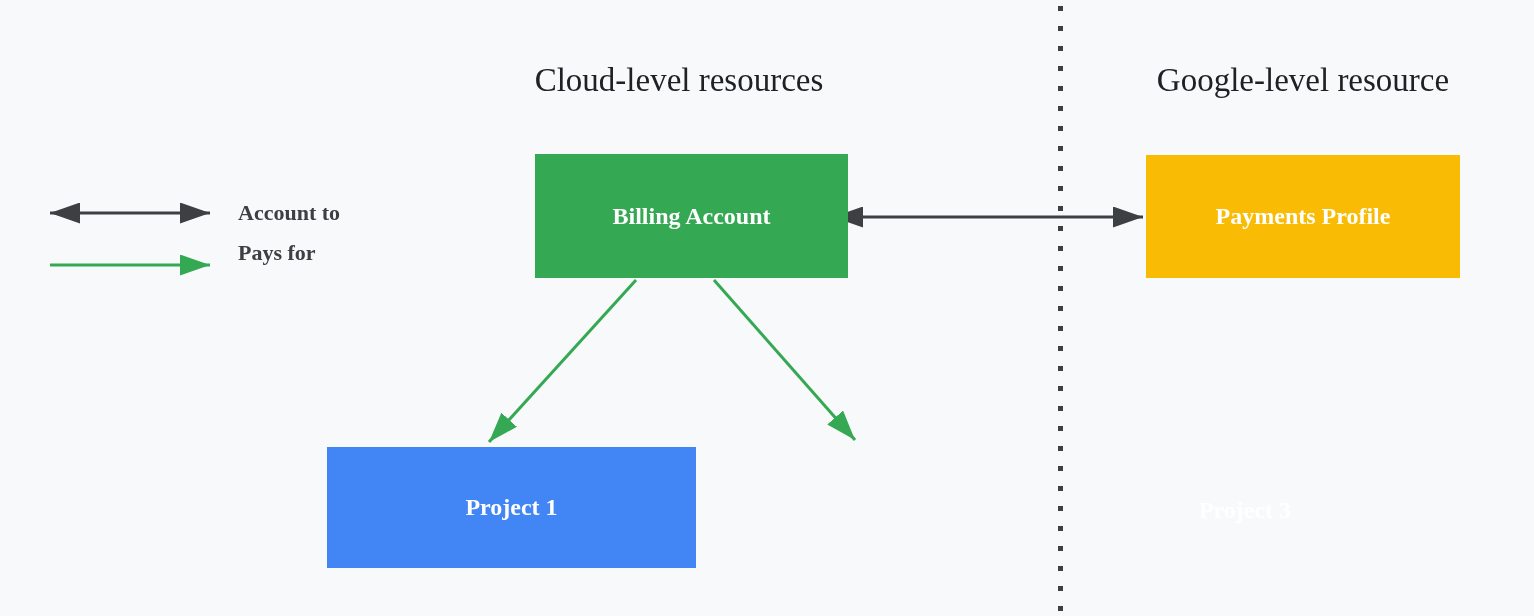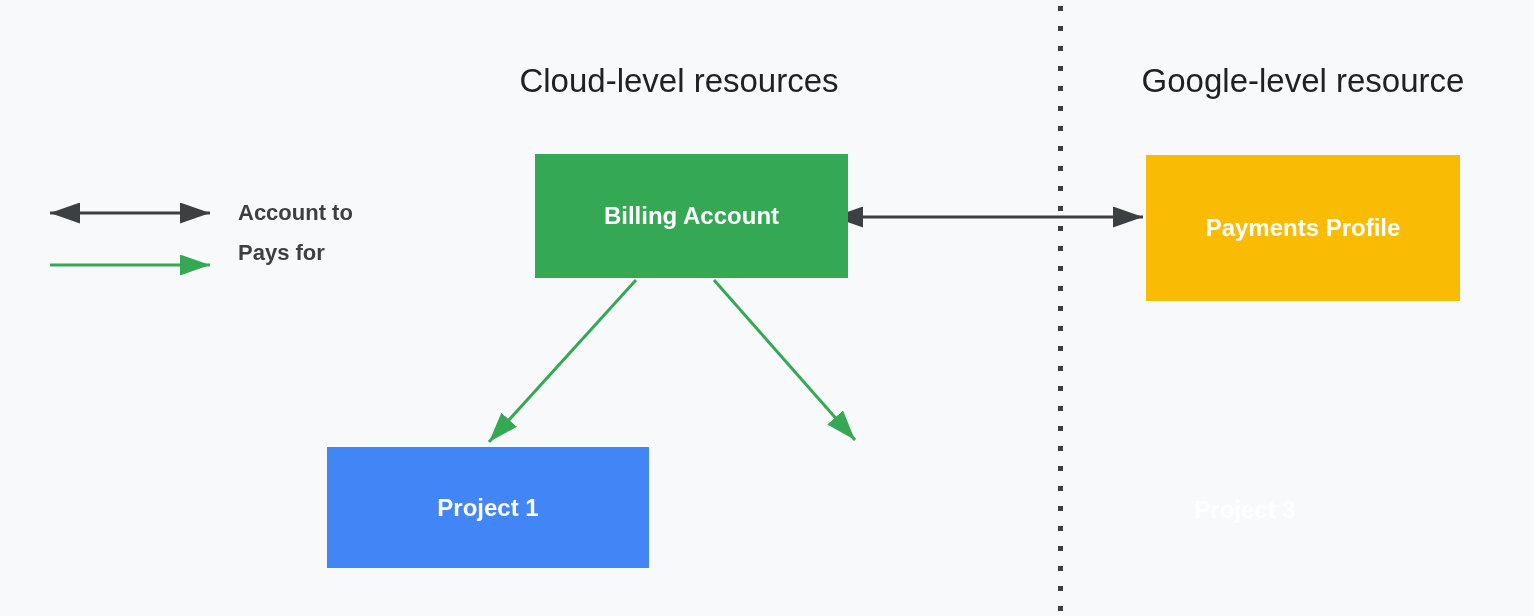--- a/index.html
+++ b/index.html
@@ -12,21 +12,21 @@
     --arrow-green:#34A853;
   }
   *{margin:0;padding:0;box-sizing:border-box;}
   html,body{width:1534px;height:616px;}
   body{
     font-family:"Liberation Sans", sans-serif;
     background:var(--background);
     position:relative;
     overflow:hidden;
   }
-  .canvas{position:absolute;inset:0;width:1534px;height:616px;}
+  .canvas{position:absolute;inset:0;width:1534px;height:616px;font-family:Liberation Serif, serif;}
   .heading{
     position:absolute;
     top:62px;
     font-size:33px;
     font-weight:400;
     color:var(--text-dark);
     text-align:center;
     white-space:nowrap;
   }
   .heading-left{left:379px;width:600px;}
@@ -43,22 +43,22 @@
     position:absolute;
     display:flex;
     align-items:center;
     justify-content:center;
     color:var(--node-text);
     font-size:24px;
     font-weight:bold;
     white-space:nowrap;
   }
   .node-billing{left:516px;top:154px;width:313px;height:124px;}
-  .node-payments{left:1146px;top:155px;width:314px;height:146px;}
-  .node-project1{left:327px;top:447px;width:322px;height:121px;}
+  .node-payments{left:1146px;top:155px;width:314px;height:123px;}
+  .node-project1{left:327px;top:447px;width:369px;height:121px;}
   .node-project2{left:707px;top:447px;width:313px;height:121px;}
   .ghost-label{
     position:absolute;
     left:1095px;top:495px;width:300px;height:30px;
     display:flex;align-items:center;justify-content:center;
     color:#FFFFFF;font-size:24px;font-weight:bold;white-space:nowrap;
   }
   .legend-label{
     position:absolute;
     left:238px;

